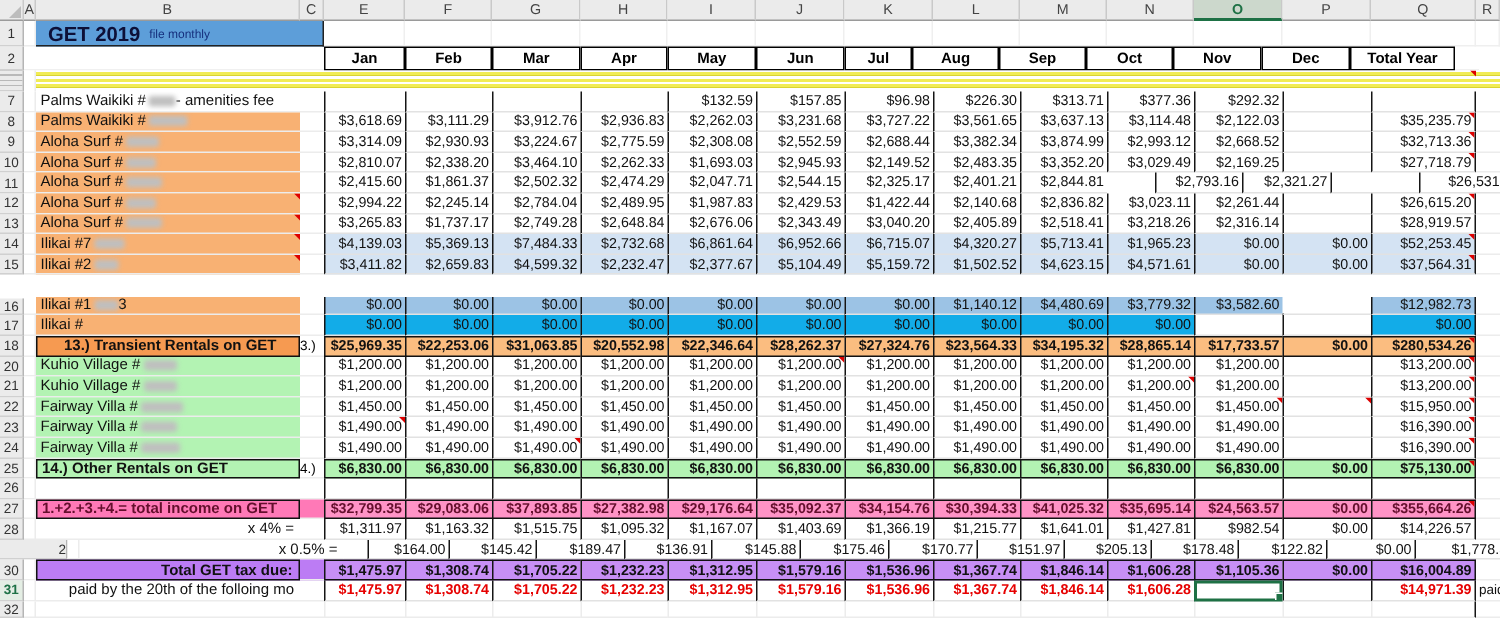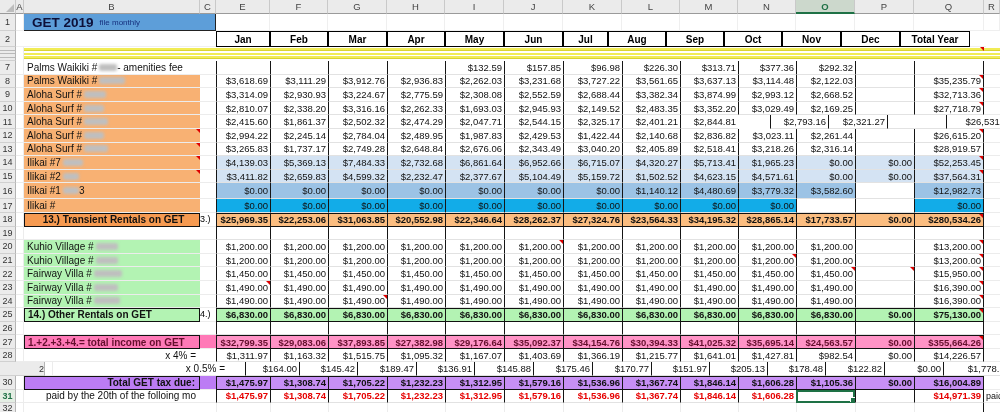--- a/index.html
+++ b/index.html
@@ -219,21 +219,21 @@
       <div class="row" style="height: 13.6px;">
         <div class="cell gut" style="width: 16px;">10</div>
         <div class="cell colA" style="width: 8px;"></div>
         <div class="cell lab bgor" style="width: 176px;">
           <span>Aloha Surf #</span>
           <span class="blur" style="width: 20px;"></span>
         </div>
         <div class="cell cC " style="width: 16px;"></div>
         <div class="cell val" style="width: 54px;">$2,810.07</div>
         <div class="cell val" style="width: 58px;">$2,338.20</div>
-        <div class="cell val" style="width: 59px;">$3,316.16</div>
+        <div class="cell val" style="width: 59px;">$3,464.10</div>
         <div class="cell val" style="width: 58px;">$2,262.33</div>
         <div class="cell val" style="width: 59px;">$1,693.03</div>
         <div class="cell val" style="width: 59px;">$2,945.93</div>
         <div class="cell val" style="width: 59px;">$2,149.52</div>
         <div class="cell val" style="width: 58px;">$2,483.35</div>
         <div class="cell val" style="width: 58px;">$3,352.20</div>
         <div class="cell val" style="width: 58px;">$3,029.49</div>
         <div class="cell val" style="width: 59px;">$2,169.25</div>
         <div class="cell val" style="width: 59px;"></div>
         <div class="cell val qcell" style="width: 70px;">$27,718.79<span class="cmark"></span></div>
@@ -351,21 +351,21 @@
         <div class="cell val bgpale" style="width: 59px;">$5,104.49</div>
         <div class="cell val bgpale" style="width: 59px;">$5,159.72</div>
         <div class="cell val bgpale" style="width: 58px;">$1,502.52</div>
         <div class="cell val bgpale" style="width: 58px;">$4,623.15</div>
         <div class="cell val bgpale" style="width: 58px;">$4,571.61</div>
         <div class="cell val bgpale" style="width: 59px;">$0.00</div>
         <div class="cell val bgpale" style="width: 59px;">$0.00</div>
         <div class="cell val bgpale qcell" style="width: 70px;">$37,564.31<span class="cmark"></span></div>
         <div class="cell rcell" style="width: 16px;"></div>
       </div>
-      <div class="row" style="height: 16px;">
+      <div class="row" style="height: 27px; align-items: flex-end;">
         <div class="cell gut" style="width: 16px;">16</div>
         <div class="cell colA" style="width: 8px;"></div>
         <div class="cell lab bgor" style="width: 176px;">
           <span>Ilikai #1</span>
           <span class="blur" style="width: 16px;"></span>
           <span>3</span>
         </div>
         <div class="cell cC " style="width: 16px;"></div>
         <div class="cell val bgmed" style="width: 54px;">$0.00</div>
         <div class="cell val bgmed" style="width: 58px;">$0.00</div>
@@ -420,40 +420,20 @@
         <div class="cell val bold boxed bgor3" style="width: 59px;">$27,324.76</div>
         <div class="cell val bold boxed bgor3" style="width: 58px;">$23,564.33</div>
         <div class="cell val bold boxed bgor3" style="width: 58px;">$34,195.32</div>
         <div class="cell val bold boxed bgor3" style="width: 58px;">$28,865.14</div>
         <div class="cell val bold boxed bgor3" style="width: 59px;">$17,733.57</div>
         <div class="cell val bold boxed bgor3" style="width: 59px;">$0.00</div>
         <div class="cell val bold boxed bgor3 qcell" style="width: 70px;">$280,534.26<span class="cmark"></span></div>
         <div class="cell rcell" style="width: 16px;"></div>
       </div>
       <div class="row" style="height: 13.6px;">
-        <div class="cell gut" style="width: 16px;">19</div>
-        <div class="cell colA" style="width: 8px;"></div>
-        <div class="cell lab" style="width: 176px;"></div>
-        <div class="cell cC " style="width: 16px;"></div>
-        <div class="cell val" style="width: 54px;"></div>
-        <div class="cell val" style="width: 58px;"></div>
-        <div class="cell val" style="width: 59px;"></div>
-        <div class="cell val" style="width: 58px;"></div>
-        <div class="cell val" style="width: 59px;"></div>
-        <div class="cell val" style="width: 59px;"></div>
-        <div class="cell val" style="width: 59px;"></div>
-        <div class="cell val" style="width: 58px;"></div>
-        <div class="cell val" style="width: 58px;"></div>
-        <div class="cell val" style="width: 58px;"></div>
-        <div class="cell val" style="width: 59px;"></div>
-        <div class="cell val" style="width: 59px;"></div>
-        <div class="cell val qcell" style="width: 70px;"></div>
-        <div class="cell rcell" style="width: 16px;"></div>
-      </div>
-      <div class="row" style="height: 13.6px;">
         <div class="cell gut" style="width: 16px;">20</div>
         <div class="cell colA" style="width: 8px;"></div>
         <div class="cell lab bggr" style="width: 176px;">
           <span>Kuhio Village #</span>
           <span class="blur" style="width: 22px;"></span>
         </div>
         <div class="cell cC " style="width: 16px;"></div>
         <div class="cell val" style="width: 54px;">$1,200.00</div>
         <div class="cell val" style="width: 58px;">$1,200.00</div>
         <div class="cell val" style="width: 59px;">$1,200.00</div>

